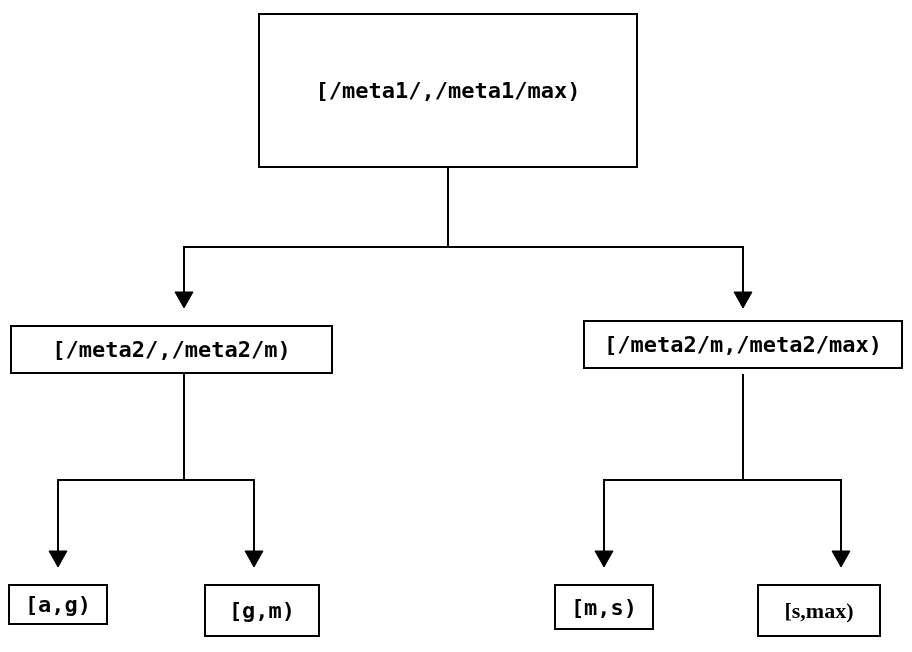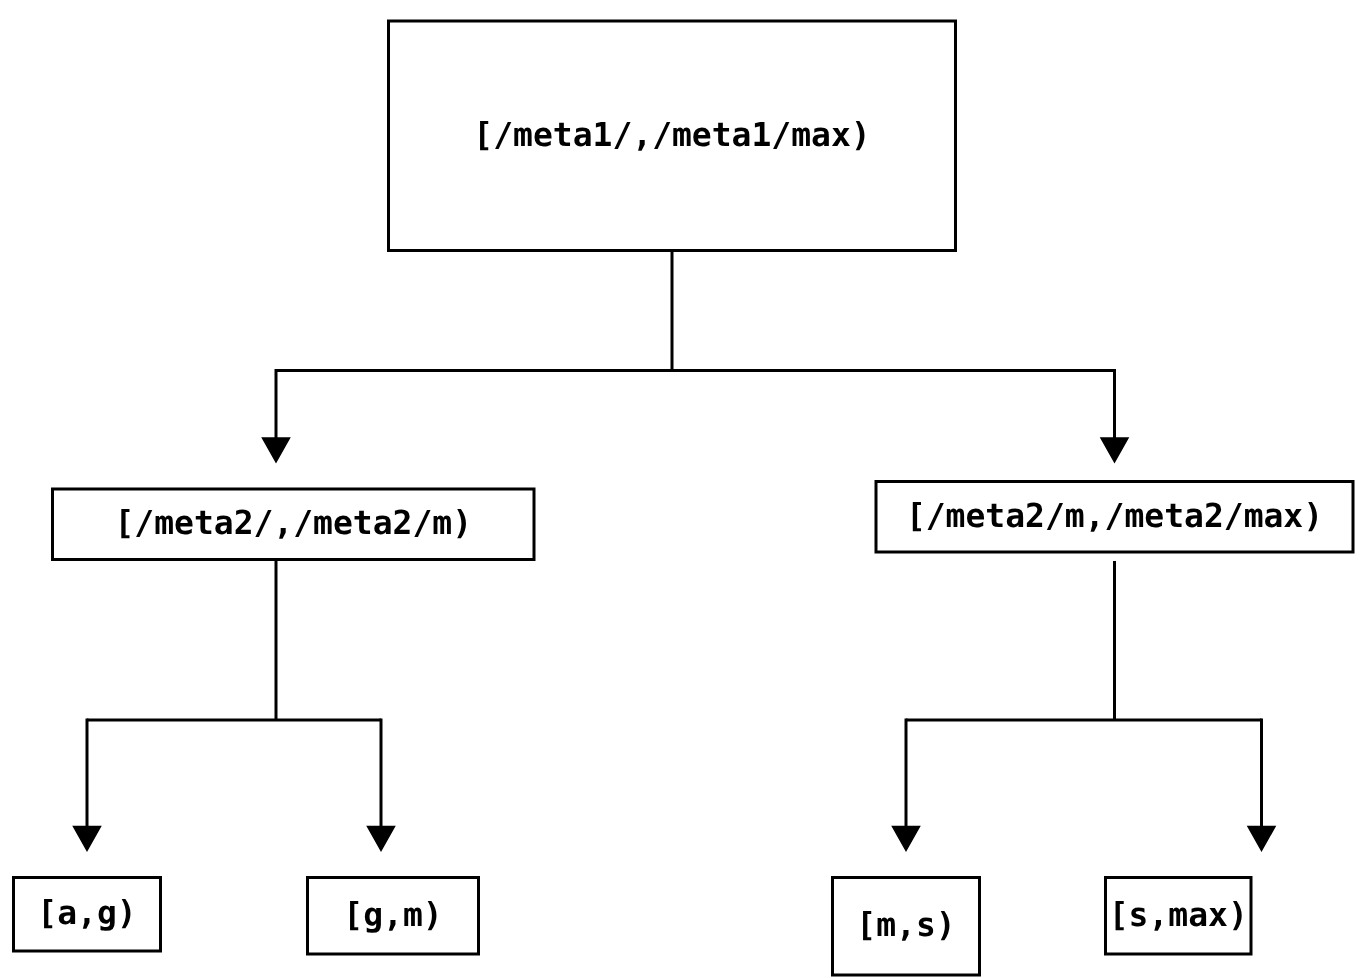--- a/index.html
+++ b/index.html
@@ -40,26 +40,26 @@
     color: #000000;
     display: flex;
     align-items: center;
     justify-content: center;
     font-size: 22px;
     font-weight: bold;
     letter-spacing: 0;
     white-space: nowrap;
   }
   .node-root  { left: 258px; top: 13px;  width: 380px; height: 155px; }
-  .node-l     { left: 34px;  top: 325px; width: 323px; height: 49px;  }
+  .node-l     { left: 10px;  top: 325px; width: 323px; height: 49px;  }
   .node-r     { left: 583px; top: 320px; width: 320px; height: 49px;  }
-  .node-ll    { left: 8px;   top: 584px; width: 100px; height: 51px;  }
+  .node-ll    { left: 8px;   top: 584px; width: 100px; height: 41px;  }
   .node-lr    { left: 204px; top: 584px; width: 116px; height: 53px;  }
-  .node-rl    { left: 554px; top: 584px; width: 100px; height: 67px;  }
-  .node-rr    { left: 736px; top: 584px; width: 99px; height: 53px;  }
+  .node-rl    { left: 554px; top: 584px; width: 100px; height: 46px;  }
+  .node-rr    { left: 757px; top: 584px; width: 124px; height: 53px; font-family: Liberation Serif, serif;  }
 </style>
 </head>
 <body>
 
 <div class="canvas">
 
   <svg class="connectors" width="912" height="652" viewBox="0 0 912 652" xmlns="http://www.w3.org/2000/svg">
 
     <path class="edge" d="M448 168 L448 247"></path>
     <path class="edge" d="M184 247 L743 247"></path>

